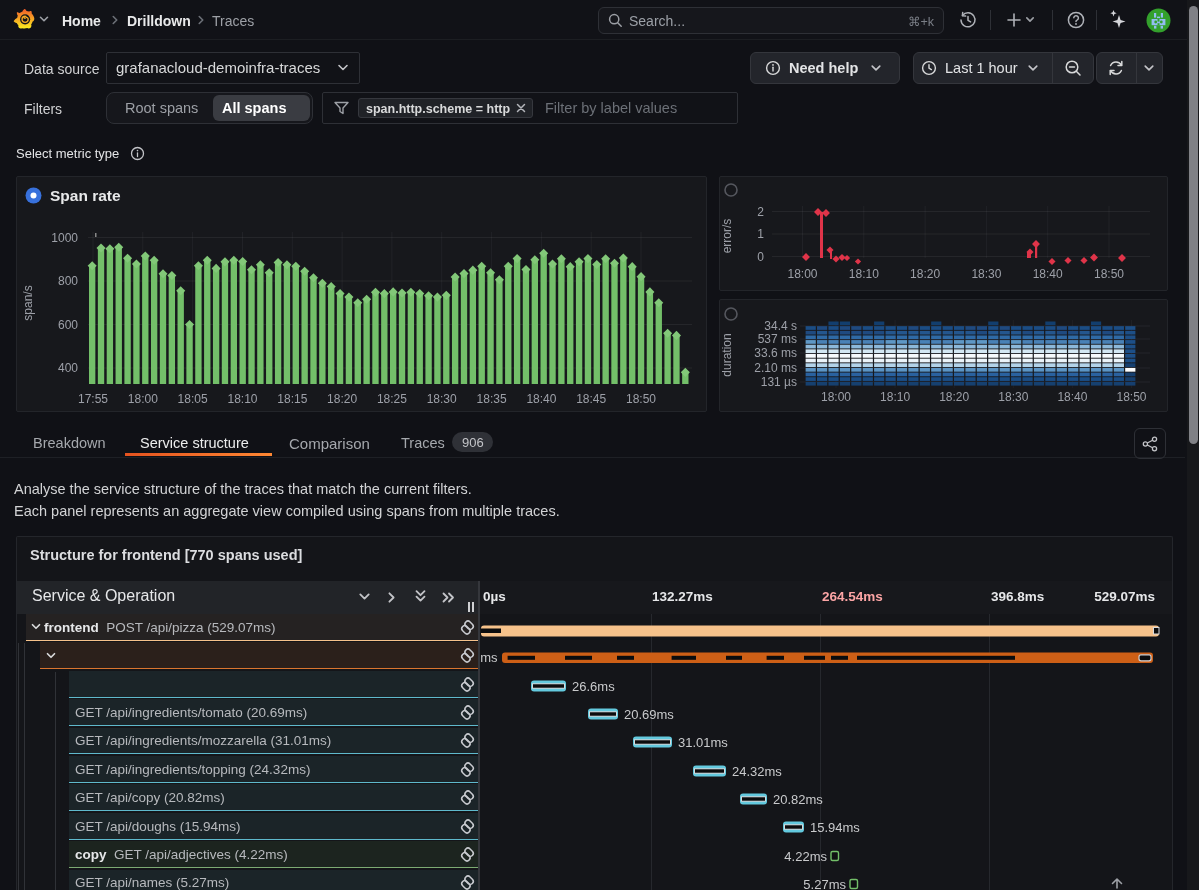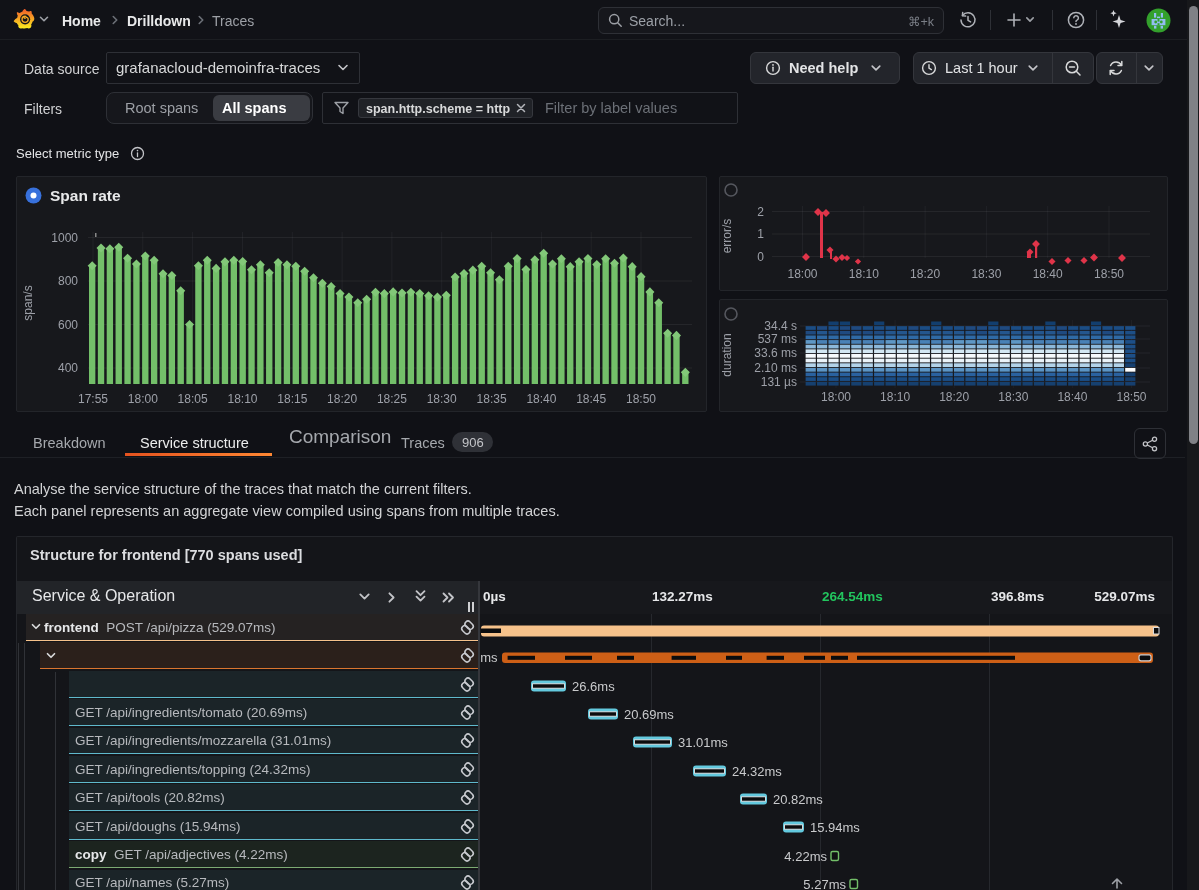--- a/index.html
+++ b/index.html
@@ -777,21 +777,21 @@
       <rect x="406.19" y="64.29" width="10.21" height="3.74" fill="#163f6f"></rect>
       <rect x="406.19" y="68.93" width="10.21" height="3.74" fill="#ffffff"></rect>
       <rect x="406.19" y="73.57" width="10.21" height="3.74" fill="#163f6f"></rect>
       <rect x="406.19" y="78.21" width="10.21" height="3.74" fill="#163f6f"></rect>
       <rect x="406.19" y="82.86" width="10.21" height="3.74" fill="#163f6f"></rect>
     </svg>
 <div class="abs" style="left:0;top:457px;width:1185px;height:1px;background:#1e2025"></div>
 <div class="txt" style="left:33px;top:435px;font-size:14.5px;color:#a5a8ad">Breakdown</div>
 <div class="txt" style="left:140px;top:435px;font-size:14.5px;color:#eceded">Service structure</div>
 <div class="abs" style="left:125px;top:453px;width:147px;height:3px;background:linear-gradient(90deg,#e5531f,#ff8833)"></div>
-<div class="txt" style="left:289px;top:426px;font-size:19px;color:#a5a8ad">Comparison</div>
+<div class="txt" style="left:289px;top:435px;font-size:15px;color:#a5a8ad">Comparison</div>
 <div class="txt" style="left:401px;top:435px;font-size:14.5px;color:#a5a8ad">Traces</div>
 <div class="abs" style="left:452px;top:432px;width:41px;height:20px;background:#2f3137;border-radius:10px"></div>
 <div class="txt" style="left:462px;top:435px;font-size:13px;font-weight:500;color:#c3c4c8">906</div>
 <div class="abs" style="left:1134px;top:428px;width:32px;height:31px;border:1px solid #2e3036;border-radius:6px"></div>
 <svg class="abs" style="left:1142px;top:436px" width="16" height="16" viewBox="0 0 16 16">
       <circle cx="12.5" cy="3.2" r="2.1" fill="none" stroke="#c3c4c8" stroke-width="1.3"></circle>
       <circle cx="3.4" cy="8" r="2.1" fill="none" stroke="#c3c4c8" stroke-width="1.3"></circle>
       <circle cx="12.5" cy="12.8" r="2.1" fill="none" stroke="#c3c4c8" stroke-width="1.3"></circle>
       <line x1="5.3" y1="7" x2="10.6" y2="4.2" stroke="#c3c4c8" stroke-width="1.3"></line>
       <line x1="5.3" y1="9" x2="10.6" y2="11.8" stroke="#c3c4c8" stroke-width="1.3"></line>
@@ -814,21 +814,21 @@
       <path d="M2.5 6.6 L6.5 10.6 L10.5 6.6" stroke="#c3c4c8" stroke-width="1.8" fill="none" stroke-linecap="round" stroke-linejoin="round"></path>
     </svg>
 <svg class="abs" style="left:442px;top:591px" width="13" height="13">
       <path d="M1.5 2.5 L5.5 6.5 L1.5 10.5" stroke="#c3c4c8" stroke-width="1.8" fill="none" stroke-linecap="round" stroke-linejoin="round"></path>
       <path d="M7.0 2.5 L11.0 6.5 L7.0 10.5" stroke="#c3c4c8" stroke-width="1.8" fill="none" stroke-linecap="round" stroke-linejoin="round"></path>
     </svg>
 <div class="abs" style="left:468px;top:602px;width:2px;height:10px;background:#cfd0d3"></div>
 <div class="abs" style="left:472px;top:602px;width:2px;height:10px;background:#cfd0d3"></div>
 <div class="txt" style="left:483px;top:589px;font-size:13.5px;font-weight:700;color:#e6e7e9">0µs</div>
 <div class="txt" style="left:652px;top:589px;font-size:13.5px;font-weight:700;color:#e6e7e9">132.27ms</div>
-<div class="txt" style="left:822px;top:589px;font-size:13.5px;font-weight:700;color:#22c55e">264.54ms</div>
+<div class="txt" style="left:822px;top:589px;font-size:13.5px;font-weight:700;color:#fca5a5">264.54ms</div>
 <div class="txt" style="left:991px;top:589px;font-size:13.5px;font-weight:700;color:#e6e7e9">396.8ms</div>
 <div class="txt" style="left:1155px;top:589px;font-size:13.5px;font-weight:700;color:#e6e7e9;transform:translateX(-100%)">529.07ms</div>
 <div class="abs" style="left:478px;top:581px;width:2px;height:309px;background:#35373c"></div>
 <div class="abs" style="left:26px;top:614.0px;width:452px;height:26.8px;background:rgba(246,194,139,0.08);border-bottom:1.6px solid #f6c28b"></div>
     <svg class="abs" style="left:30px;top:622.2px" width="12" height="12">
       <path d="M2.5 2.75 L6 6.25 L9.5 2.75" stroke="#d8d9da" stroke-width="1.7" fill="none" stroke-linecap="round" stroke-linejoin="round"></path>
     </svg>
     <div class="txt" style="left:44px;top:619.7px;font-size:13.5px"><b style="color:#e6e7e9;font-weight:700">frontend</b><span style="color:#b7b9bd">&nbsp; POST /api/pizza (529.07ms)</span></div>
     <svg class="abs" style="left:460px;top:619.7px" width="15" height="15" viewBox="0 0 15 15">
       <g stroke="#c9cbd0" stroke-width="1.5" fill="none">
@@ -871,21 +871,21 @@
     </svg>
     <div class="abs" style="left:69px;top:756.0px;width:409px;height:26.8px;background:rgba(95,185,204,0.09);border-bottom:1.6px solid #5fb9cc"></div>
     <div class="txt" style="left:75px;top:761.7px;font-size:13.5px"><span style="color:#b7b9bd">GET /api/ingredients/topping (24.32ms)</span></div>
     <svg class="abs" style="left:460px;top:761.7px" width="15" height="15" viewBox="0 0 15 15">
       <g stroke="#c9cbd0" stroke-width="1.5" fill="none">
         <rect x="2.9" y="5.2" width="6.0" height="9.2" rx="3.0" transform="rotate(-45 5.9 9.8)"></rect>
         <rect x="6.1" y="0.6" width="6.0" height="9.2" rx="3.0" transform="rotate(-45 9.1 5.2)"></rect>
       </g>
     </svg>
     <div class="abs" style="left:69px;top:784.4px;width:409px;height:26.8px;background:rgba(95,185,204,0.09);border-bottom:1.6px solid #5fb9cc"></div>
-    <div class="txt" style="left:75px;top:790.1px;font-size:13.5px"><span style="color:#b7b9bd">GET /api/tools (20.82ms)</span></div>
+    <div class="txt" style="left:75px;top:790.1px;font-size:13.5px"><span style="color:#b7b9bd">GET /api/copy (20.82ms)</span></div>
     <svg class="abs" style="left:460px;top:790.1px" width="15" height="15" viewBox="0 0 15 15">
       <g stroke="#c9cbd0" stroke-width="1.5" fill="none">
         <rect x="2.9" y="5.2" width="6.0" height="9.2" rx="3.0" transform="rotate(-45 5.9 9.8)"></rect>
         <rect x="6.1" y="0.6" width="6.0" height="9.2" rx="3.0" transform="rotate(-45 9.1 5.2)"></rect>
       </g>
     </svg>
     <div class="abs" style="left:69px;top:812.8px;width:409px;height:26.8px;background:rgba(95,185,204,0.09);border-bottom:1.6px solid #5fb9cc"></div>
     <div class="txt" style="left:75px;top:818.5px;font-size:13.5px"><span style="color:#b7b9bd">GET /api/doughs (15.94ms)</span></div>
     <svg class="abs" style="left:460px;top:818.5px" width="15" height="15" viewBox="0 0 15 15">
       <g stroke="#c9cbd0" stroke-width="1.5" fill="none">

